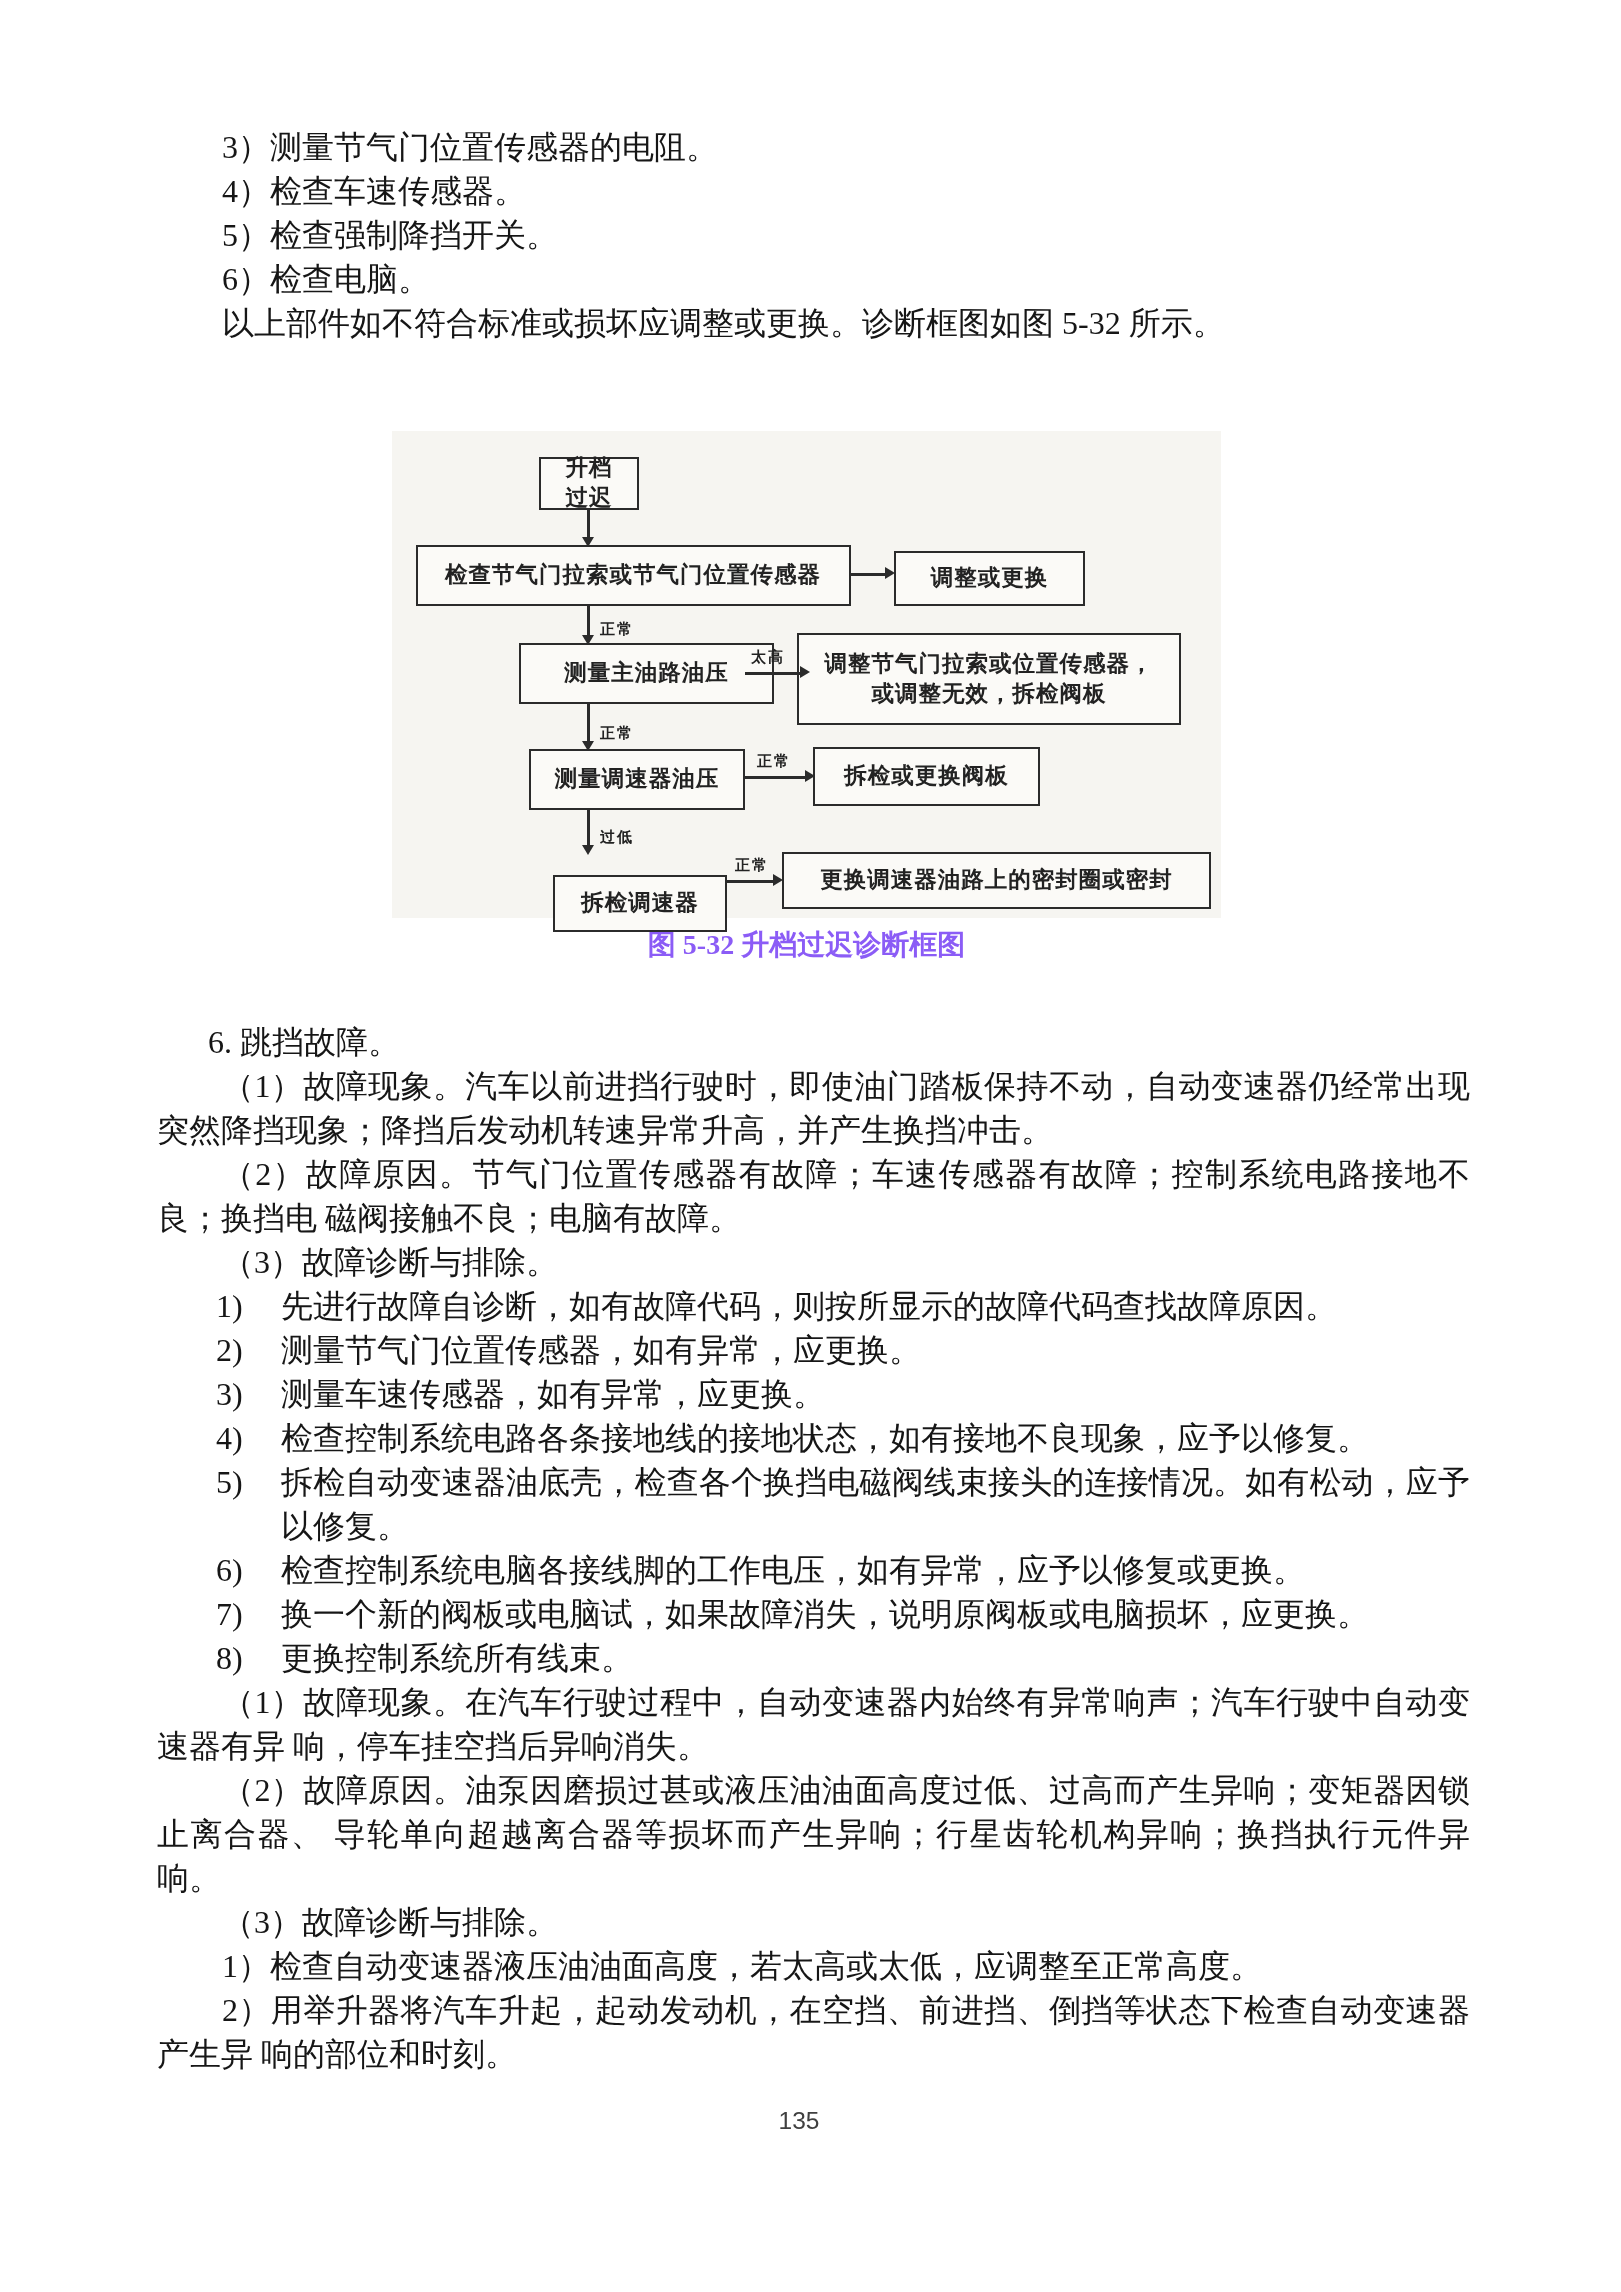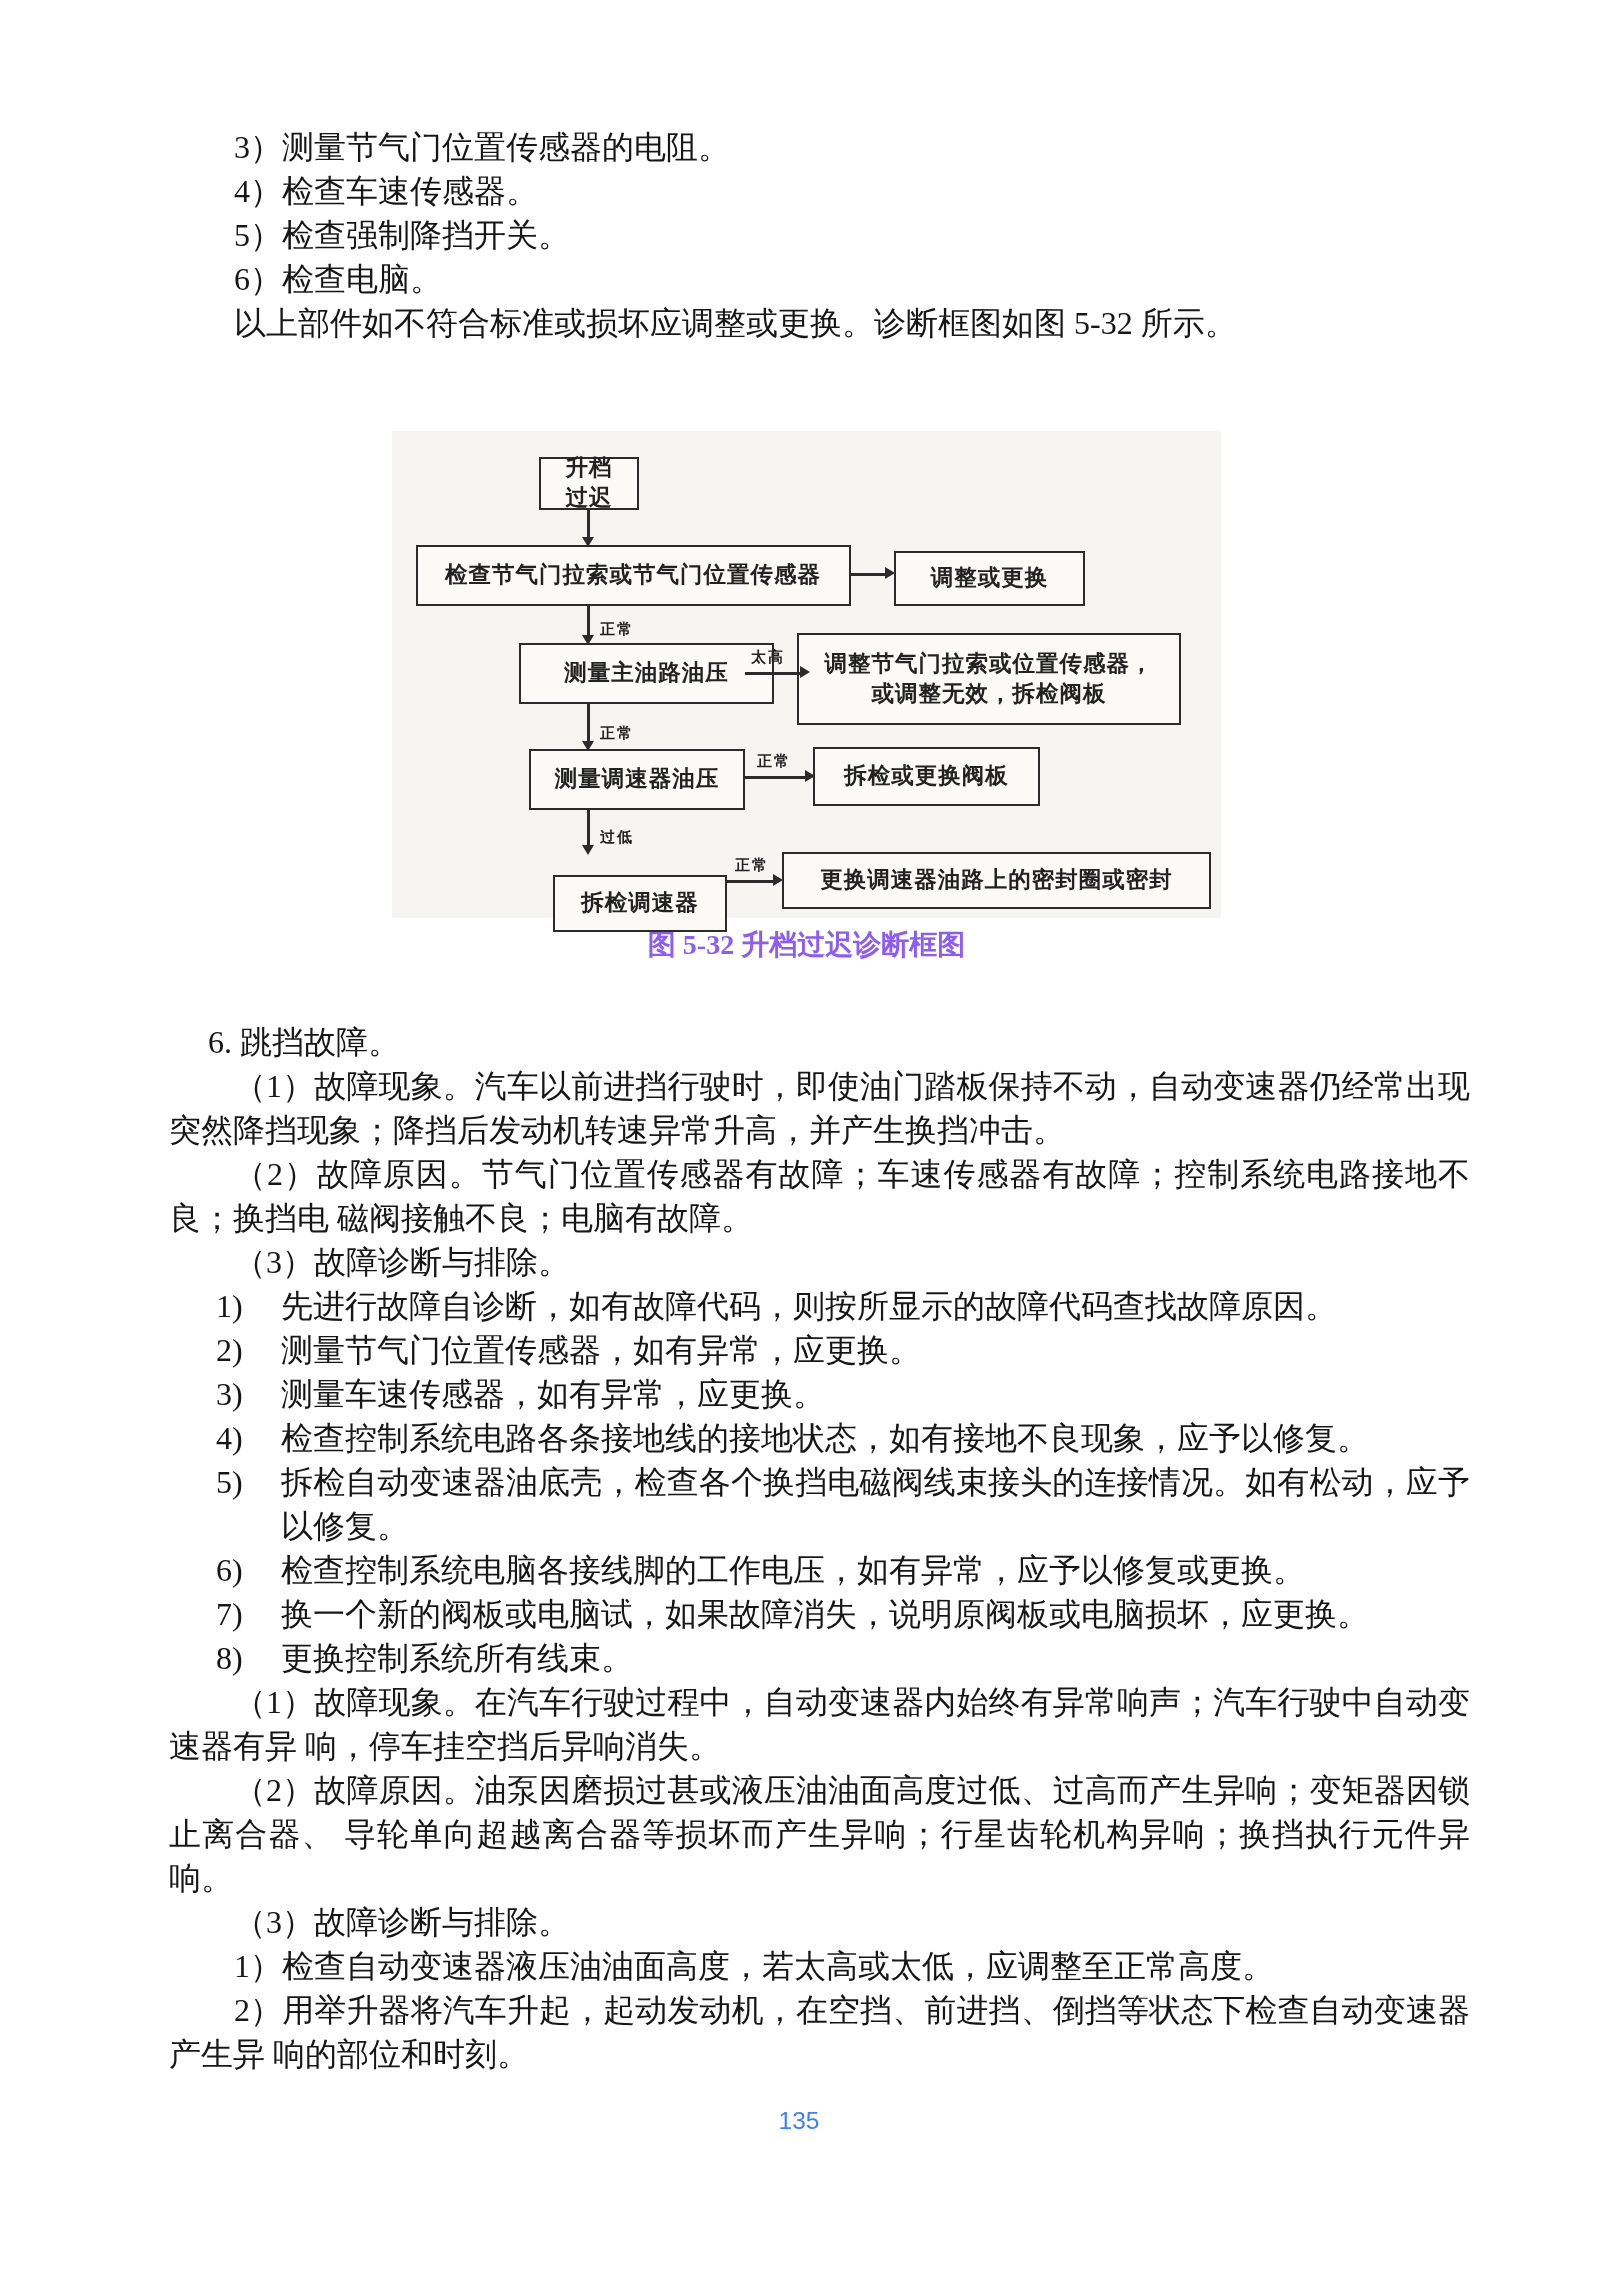--- a/index.html
+++ b/index.html
@@ -12,21 +12,21 @@
     overflow:hidden;
   }
   .content{
     position:absolute;
     left:157px;top:125px;width:1313px;
     font-size:32px;
     line-height:44px;
     text-align:justify;
   }
   p{margin:0;}
-  .para{text-indent:65px;margin-left:12px;}
+  .para{text-indent:65px;}
   
   .step{display:flex;margin-left:59px;}
   .step-num{flex:none;width:65px;}
   .step-text{flex:1;text-align:justify;}
   
   .figure-block{
     width:829px;
     margin:86px 0 0 235px;
   }
   .flow{
@@ -70,21 +70,21 @@
     font-size:28px;line-height:41px;
     color:#8b5cf6;
     text-indent:0;
   }
   .heading{text-indent:51px;margin-top:55px;}
   .heading7{text-indent:51px;}
   .page-number{
     position:absolute;top:2107px;left:0;width:1598px;
     text-align:center;
     font-family:"Liberation Sans","DejaVu Sans",sans-serif;
-    font-size:24.5px;color:#3b82f6;
+    font-size:24.5px;color:#404040;
   }
 </style>
 </head>
 <body>
 
 <div class="page">
   <div class="content">
 
     <p class="para">3）测量节气门位置传感器的电阻。</p>
     <p class="para">4）检查车速传感器。</p>

